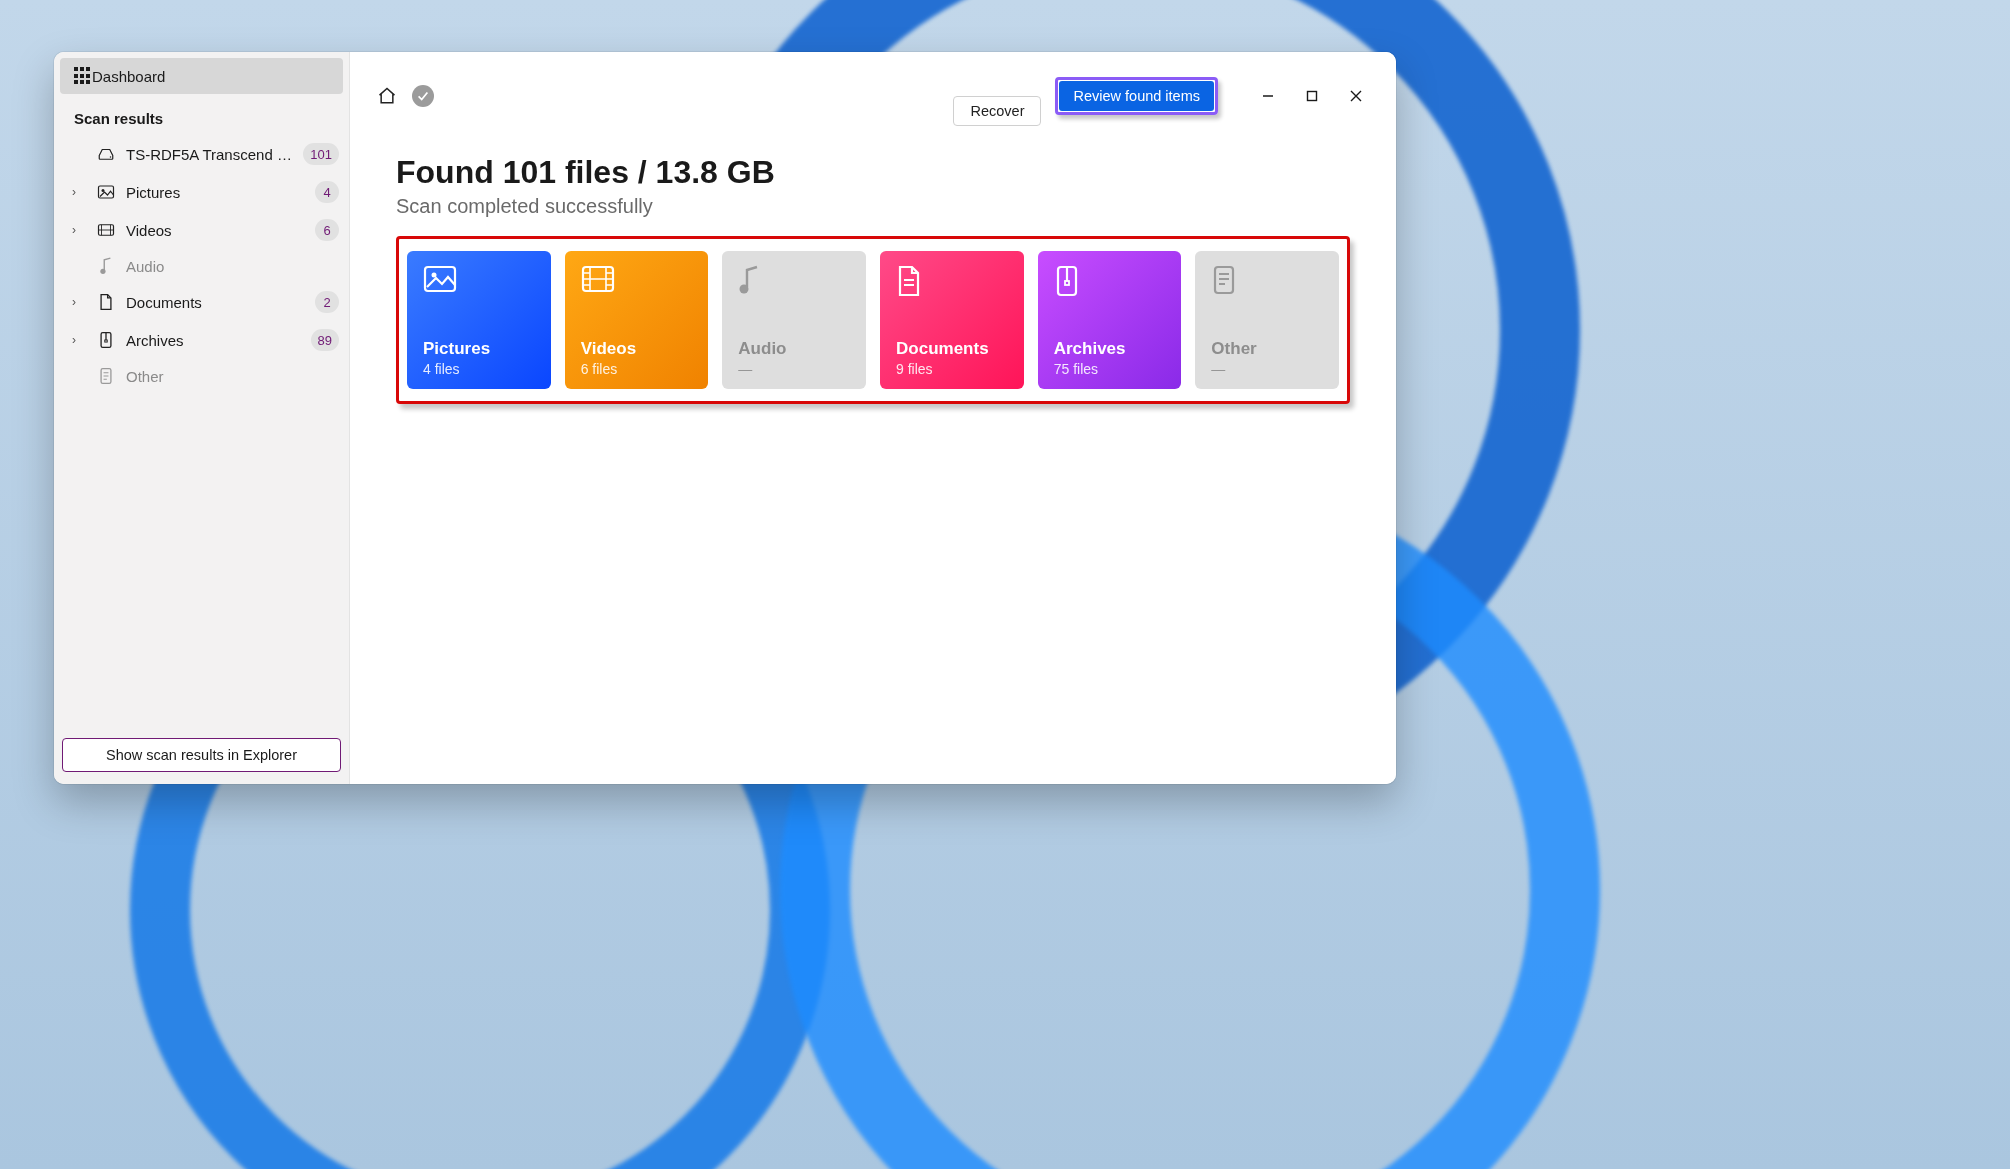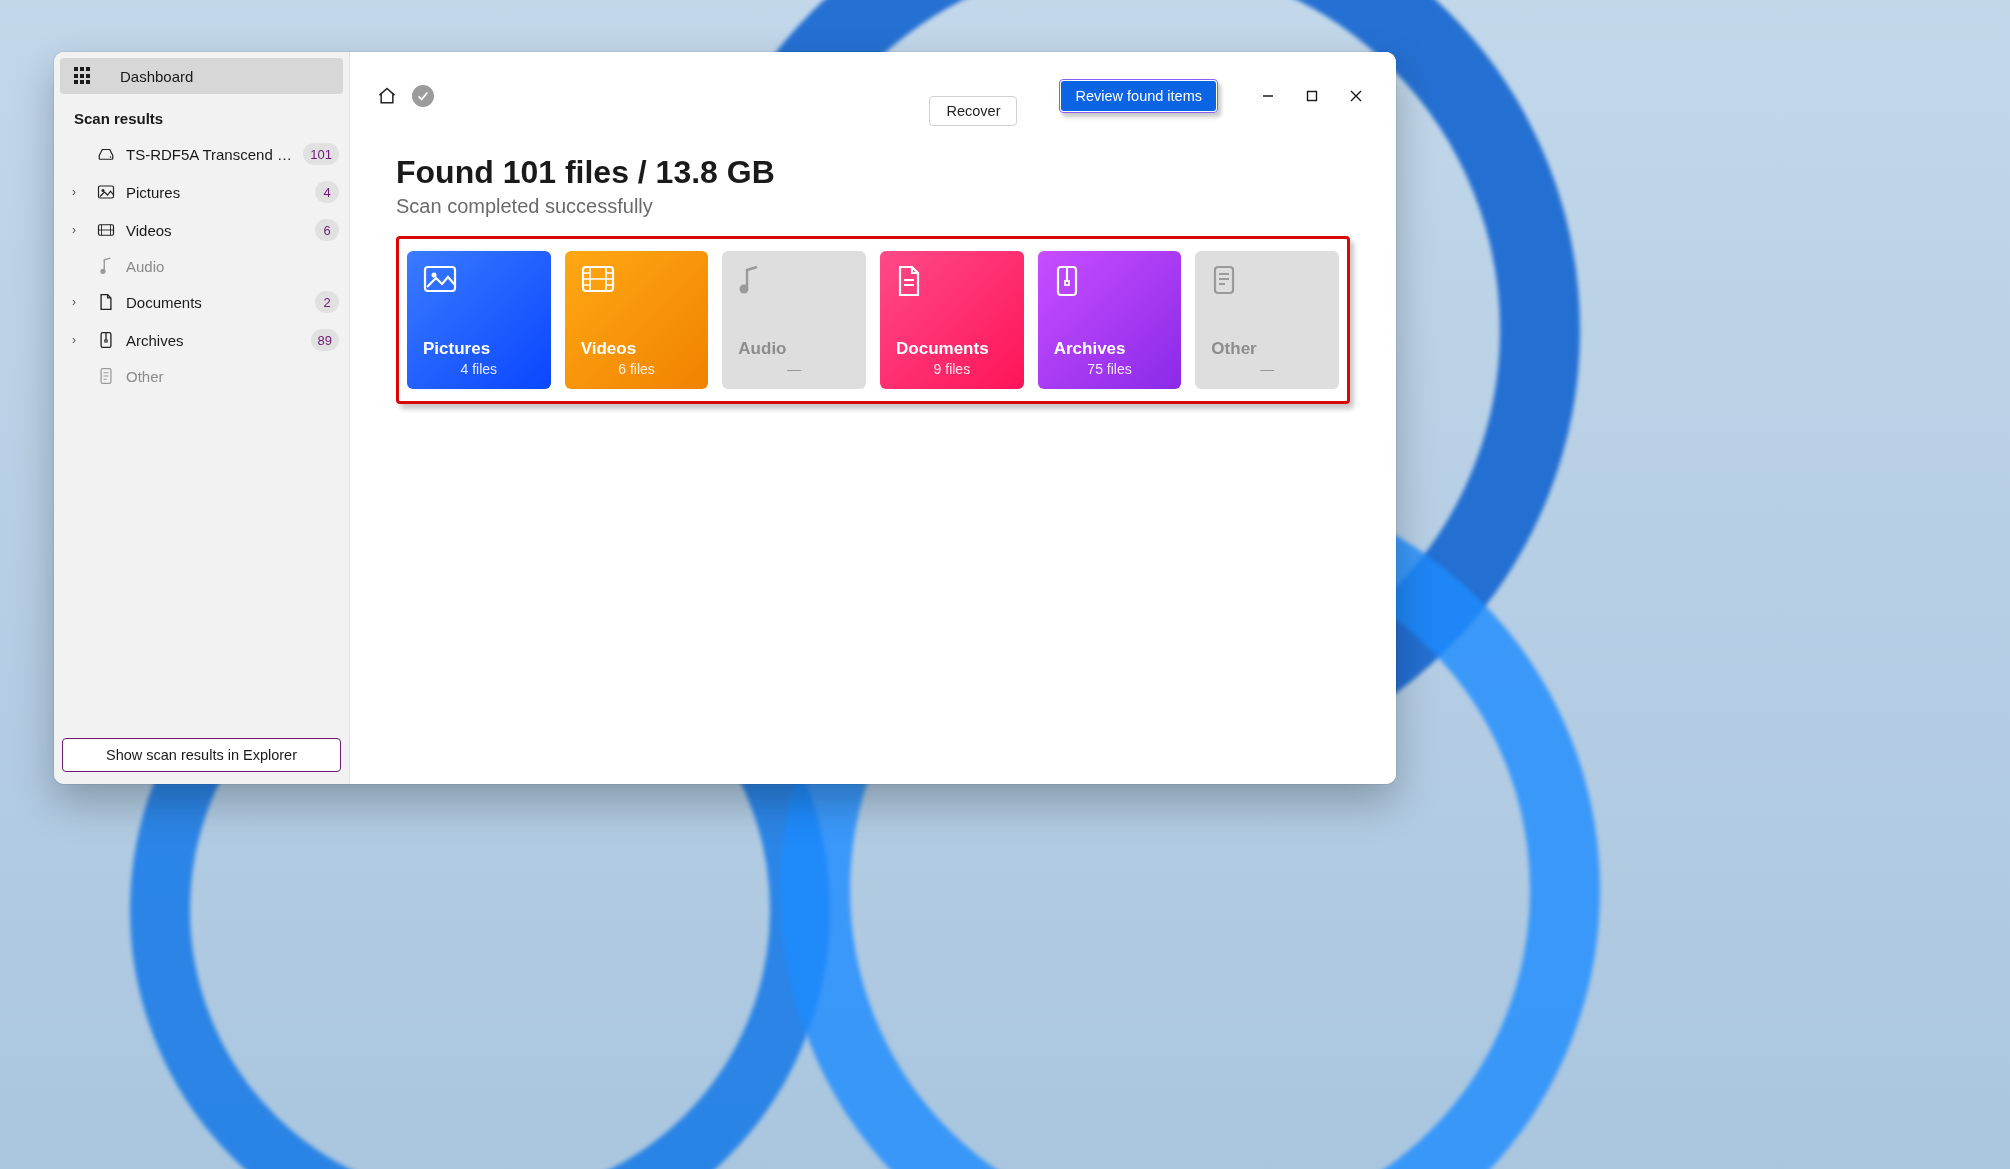--- a/index.html
+++ b/index.html
@@ -56,21 +56,21 @@
     cursor:pointer;
   }
   .hamburger span { display:block; height:2px; background:#333; border-radius:1px;}
   .app-title { font-size: 15.5px; font-weight: 600; color:#1a1a1a;}
 
   .sb-dashboard {
     margin: 6px 6px 10px 6px;
     background: #d7d7d7;
     border-radius:4px;
     display:flex; align-items:center;
-    gap: 28px;
+    gap: 0;
     padding: 9px 14px;
     cursor:pointer;
   }
   .dash-icon { width:18px; height:18px; display:flex; flex-wrap:wrap; gap:2px; }
   .dash-icon i { width:4px; height:4px; background:#1a1a1a; }
   .dash-label { font-size:15px; color:#1a1a1a; }
 
   .sb-section-title {
     font-size:15px; font-weight:700; color:#1a1a1a;
     padding: 6px 20px 8px 20px;
@@ -121,24 +121,23 @@
     gap: 14px;
   }
   .tb-home, .tb-check { width:22px; height:22px; display:flex; align-items:center; justify-content:center; cursor:pointer;}
   .tb-check { background:#9b9b9b; border-radius:50%; }
   .spacer { flex:1; }
   .btn-recover {
     background:#fff; border:1px solid #d0d0d0; border-radius:4px;
     padding: 6px 16px; font-size:14.5px; color:#222; cursor:pointer;margin-top:30px;
   }
   .review-wrap {
-    border:1px solid #8b5cf6; border-radius:4px;
+    border:3px solid #8b5cf6; border-radius:4px;
     box-shadow: 3px 4px 4px rgba(0,0,0,0.22);
     padding:1px;
-    margin-left:28px;
   }
   .btn-review {
     background:#0a64e3; color:#fff; border:none;
     padding: 7px 14px; font-size:14.5px; border-radius:3px;
     cursor:pointer;
   }
   .wnd-controls { display:flex; gap:0; margin-left:14px;}
   .wc { width:44px; height:30px; display:flex; align-items:center; justify-content:center; cursor:pointer;}
   .wc svg { stroke:#1a1a1a; }
 
@@ -153,21 +152,21 @@
   }
   .cats { display:flex; gap:14px; }
   .cat {
     flex:1; height:138px; border-radius:6px;
     padding: 14px 16px 12px 16px;
     display:flex; flex-direction:column;
     cursor:pointer; color:#fff;
   }
   .cat .cic { height:34px; margin-bottom:auto;}
   .cat .ctitle { font-size:17px; font-weight:600; margin-bottom:2px;}
-  .cat .csub { font-size:14px; opacity:0.88;text-align:center;}
+  .cat .csub { font-size:14px; opacity:0.88;}
   .cat.disabled { background:#dedede; color:#8d8d8d; cursor:pointer;}
   .cat.disabled .csub { color:#8d8d8d;}
   .cat-pictures { background: linear-gradient(135deg,#3a7bff 0%, #0a46ff 100%);}
   .cat-videos   { background: linear-gradient(135deg,#ffa814 0%, #f08200 100%);}
   .cat-docs     { background: linear-gradient(135deg,#ff4a88 0%, #ff1458 100%);}
   .cat-archives { background: linear-gradient(135deg,#c84dff 0%, #8a2ae8 100%);}
 
   svg { display:block; }
 </style>
 </head>

